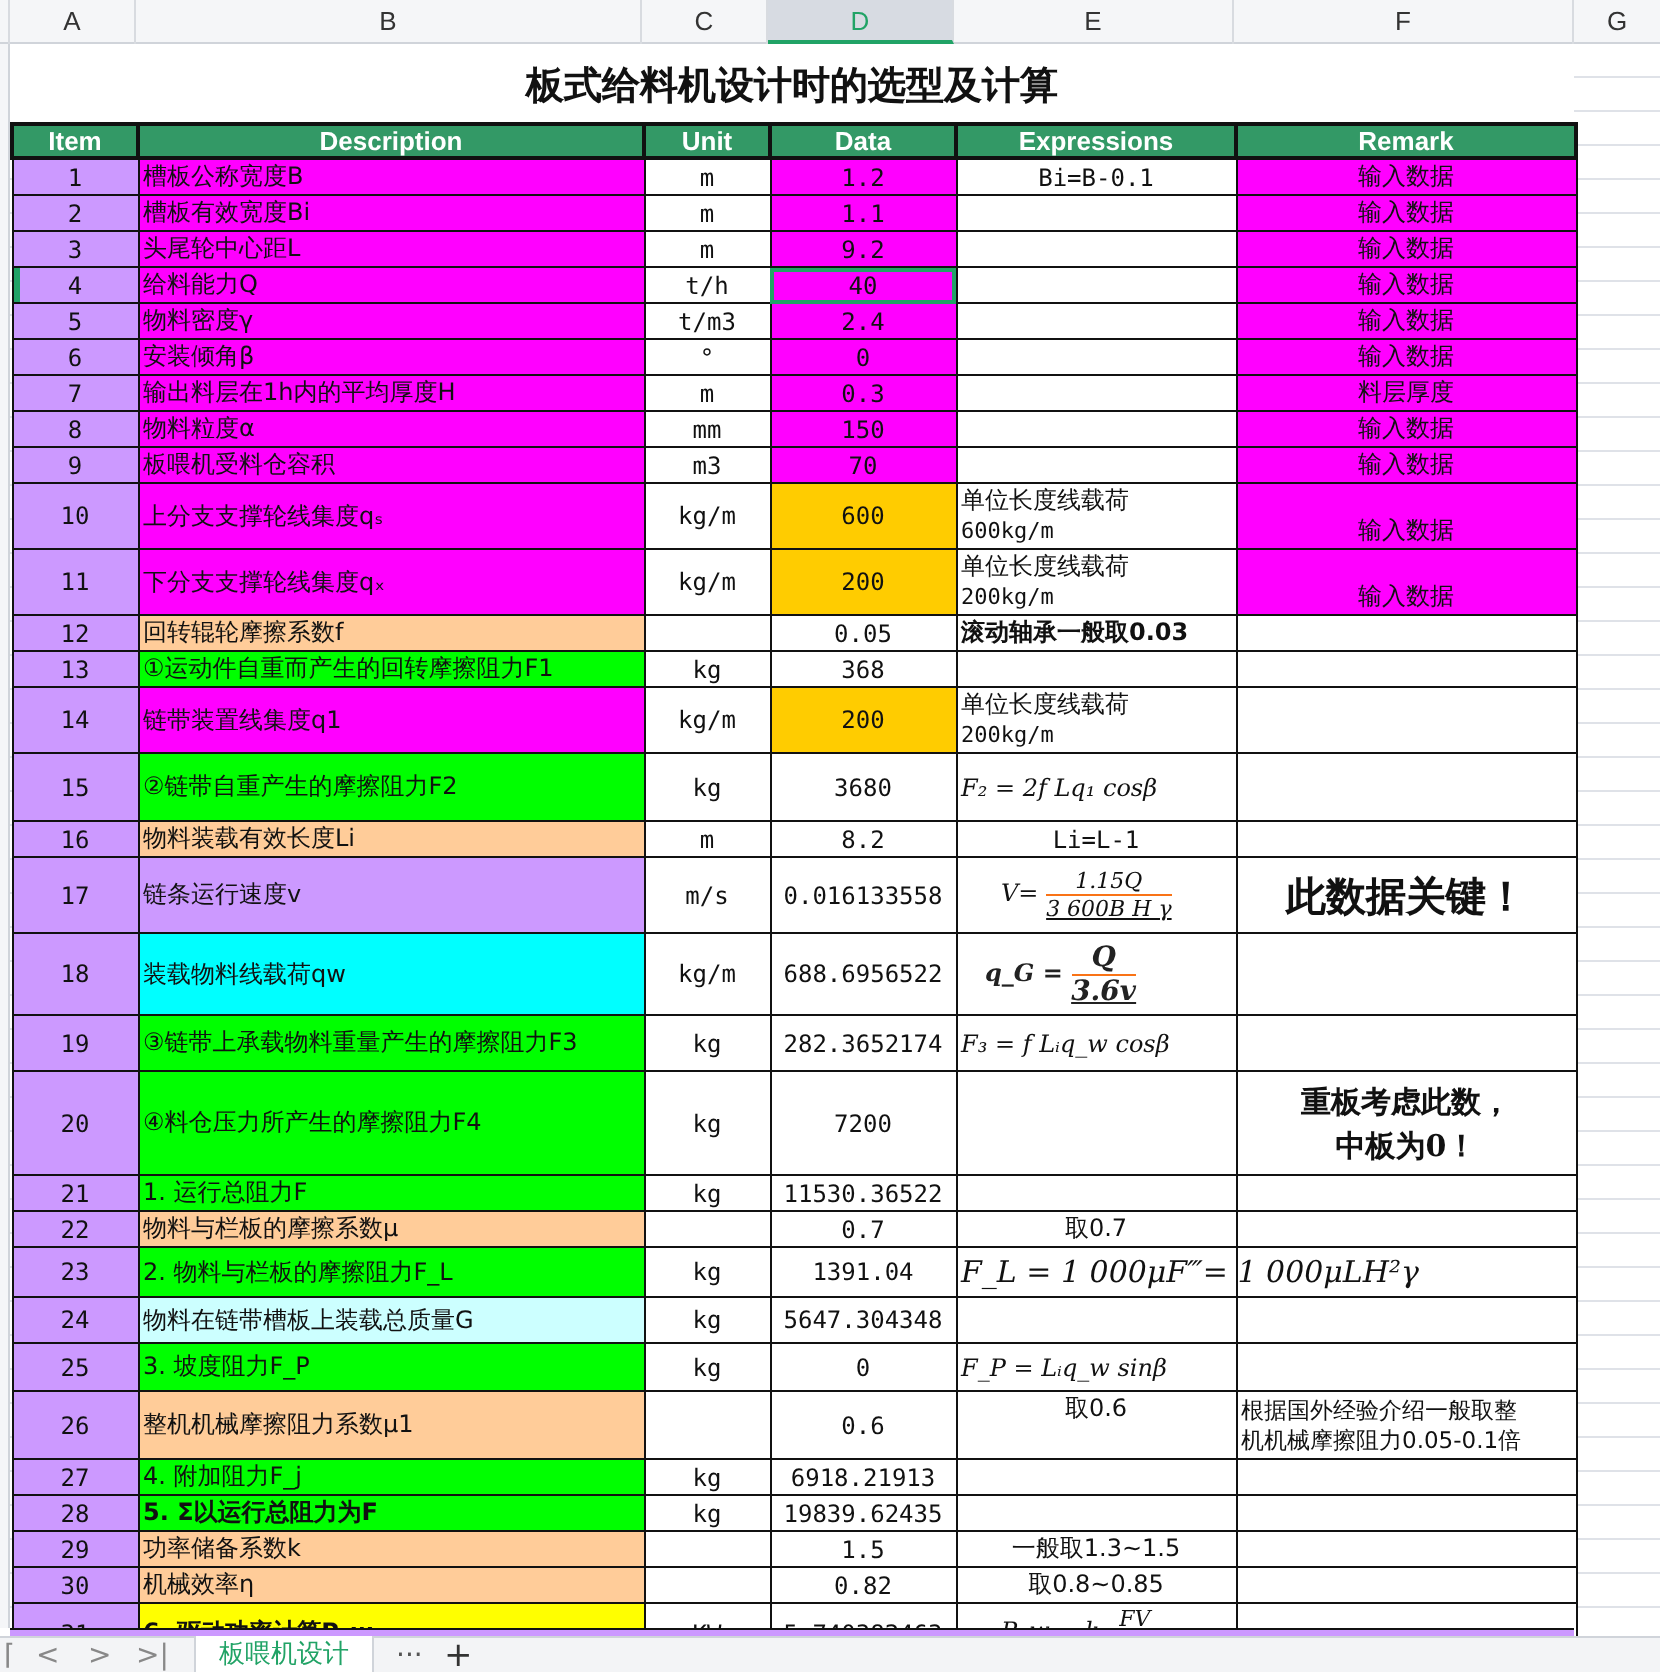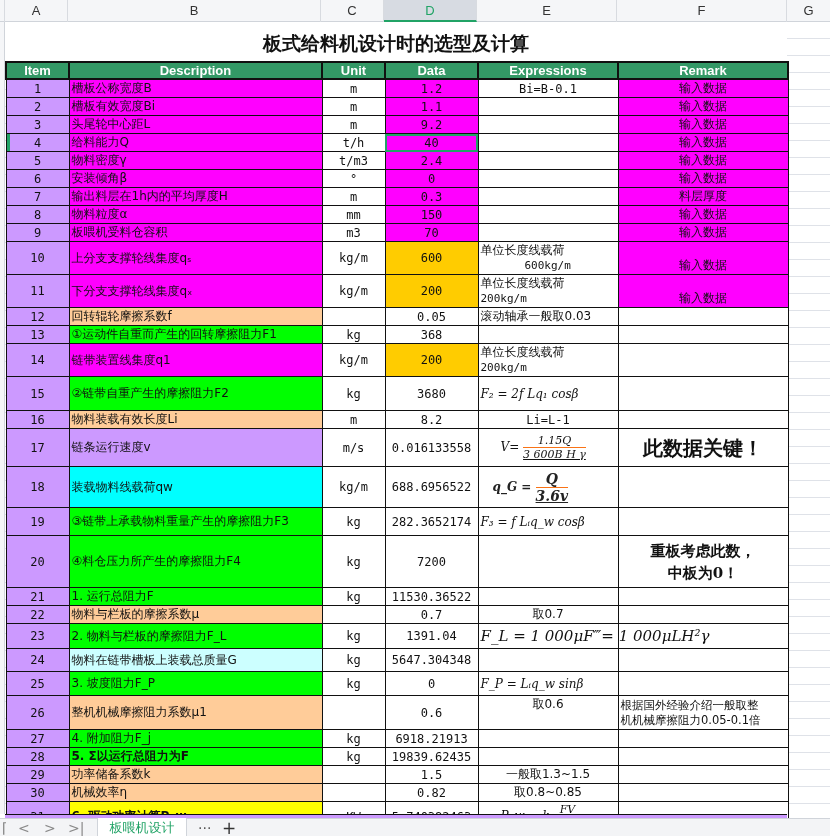--- a/index.html
+++ b/index.html
@@ -165,21 +165,21 @@
     <td class="c-rem bg-mag">输入数据</td>
   </tr>
 
   <tr style="height:33px">
     <td class="c-item">10</td>
     <td class="c-desc bg-mag">上分支支撑轮线集度qₛ</td>
     <td class="c-unit">kg/m</td>
     <td class="c-data bg-org">600</td>
     <td class="c-expr expr-left">
       <div>单位长度线载荷</div>
-      <div style="font-family:'DejaVu Sans Mono',monospace;font-size:11px;margin-left:44px;">600kg/m</div>
+      <div style="font-family:'DejaVu Sans Mono',monospace;font-size:11px;">600kg/m</div>
     </td>
     <td class="c-rem bg-mag" style="vertical-align:bottom;">输入数据</td>
   </tr>
 
   <tr style="height:32px">
     <td class="c-item">11</td>
     <td class="c-desc bg-mag">下分支支撑轮线集度qₓ</td>
     <td class="c-unit">kg/m</td>
     <td class="c-data bg-org">200</td>
     <td class="c-expr expr-left">
@@ -187,21 +187,21 @@
       <div style="font-family:'DejaVu Sans Mono',monospace;font-size:11px;">200kg/m</div>
     </td>
     <td class="c-rem bg-mag" style="vertical-align:bottom;">输入数据</td>
   </tr>
 
   <tr style="height:17px">
     <td class="c-item">12</td>
     <td class="c-desc bg-peach">回转辊轮摩擦系数f</td>
     <td class="c-unit"></td>
     <td class="c-data bg-white">0.05</td>
-    <td class="c-expr" style="text-align:left;">滚动轴承一般取0.03</td>
+    <td class="c-expr" style="text-align:left;font-weight:bold;">滚动轴承一般取0.03</td>
     <td class="c-rem"></td>
   </tr>
 
   <tr style="height:17px">
     <td class="c-item">13</td>
     <td class="c-desc bg-green">①运动件自重而产生的回转摩擦阻力F1</td>
     <td class="c-unit">kg</td>
     <td class="c-data bg-white">368</td>
     <td class="c-expr"></td>
     <td class="c-rem"></td>

